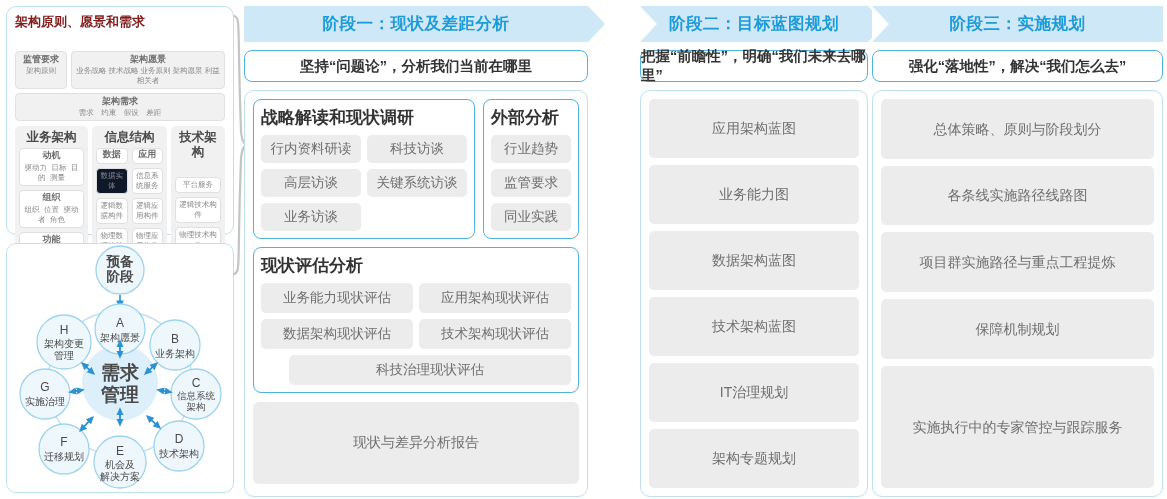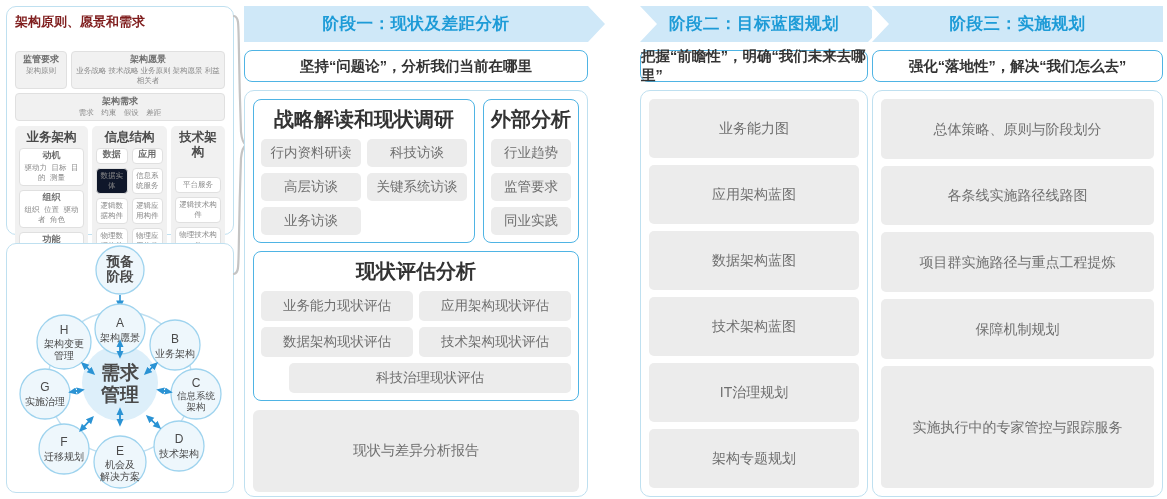--- a/index.html
+++ b/index.html
@@ -111,22 +111,22 @@
   }
   #phase1 .col-body { height: 407px; }
   #phase2 .col-body { height: 407px; display: flex; flex-direction: column; gap: 7px; }
   #phase3 .col-body { height: 407px; display: flex; flex-direction: column; gap: 7px; }
 
   .inner-card {
     border: 1.5px solid #4fb4e4; border-radius: 8px;
     padding: 6px 7px 7px;
   }
   .inner-title {
-    text-align: center; font-weight: bold; color: #333;
-    font-size: 20px; margin-bottom: 6px;
+    text-align: left; font-weight: bold; color: #333;
+    font-size: 17px; margin-bottom: 6px;
   }
   .gchip {
     background: #ececec; border-radius: 5px;
     color: #6f6f6f; font-size: 13.5px;
     display: flex; align-items: center; justify-content: center;
     text-align: center; line-height: 1.3;
   }
   .p1-top { display: flex; gap: 8px; }
   .p1-left { flex: 1 1 auto; }
   .p1-right { flex: 0 0 96px; }
@@ -371,22 +371,22 @@
       </div>
 
       <div class="p1-report">现状与差异分析报告</div>
     </div>
   </div>
 
   <div class="phase" id="phase2">
     <div class="banner arrow-right notch-left">阶段二：目标蓝图规划</div>
     <div class="subtitle">把握“前瞻性”，明确“我们未来去哪里”</div>
     <div class="col-body">
+      <div class="gchip">应用架构蓝图</div>
       <div class="gchip">业务能力图</div>
-      <div class="gchip">应用架构蓝图</div>
       <div class="gchip">数据架构蓝图</div>
       <div class="gchip">技术架构蓝图</div>
       <div class="gchip">IT治理规划</div>
       <div class="gchip">架构专题规划</div>
     </div>
   </div>
 
   <div class="phase" id="phase3">
     <div class="banner notch-left">阶段三：实施规划</div>
     <div class="subtitle">强化“落地性”，解决“我们怎么去”</div>

